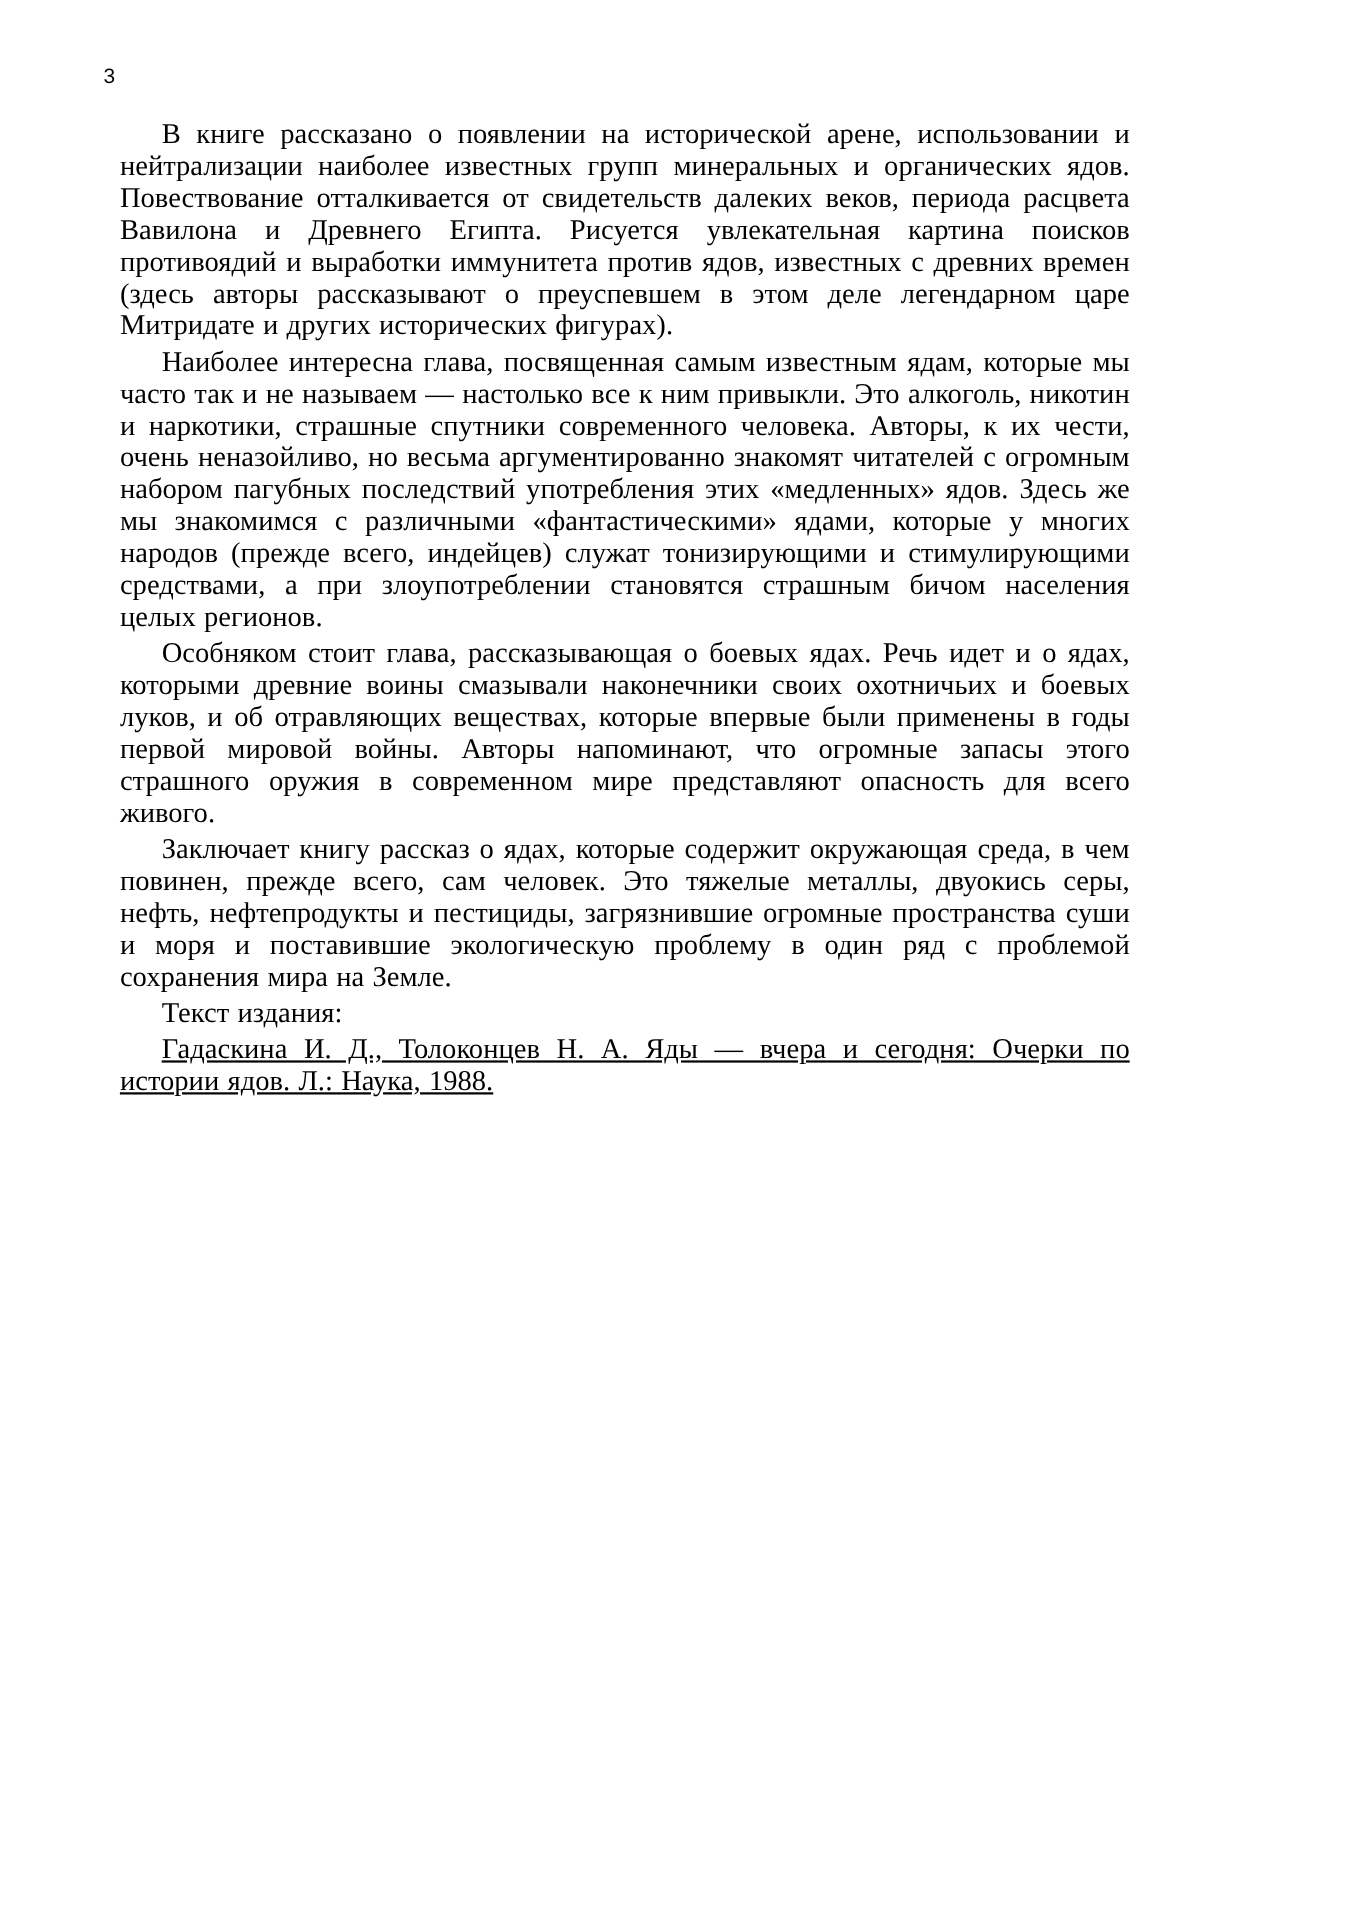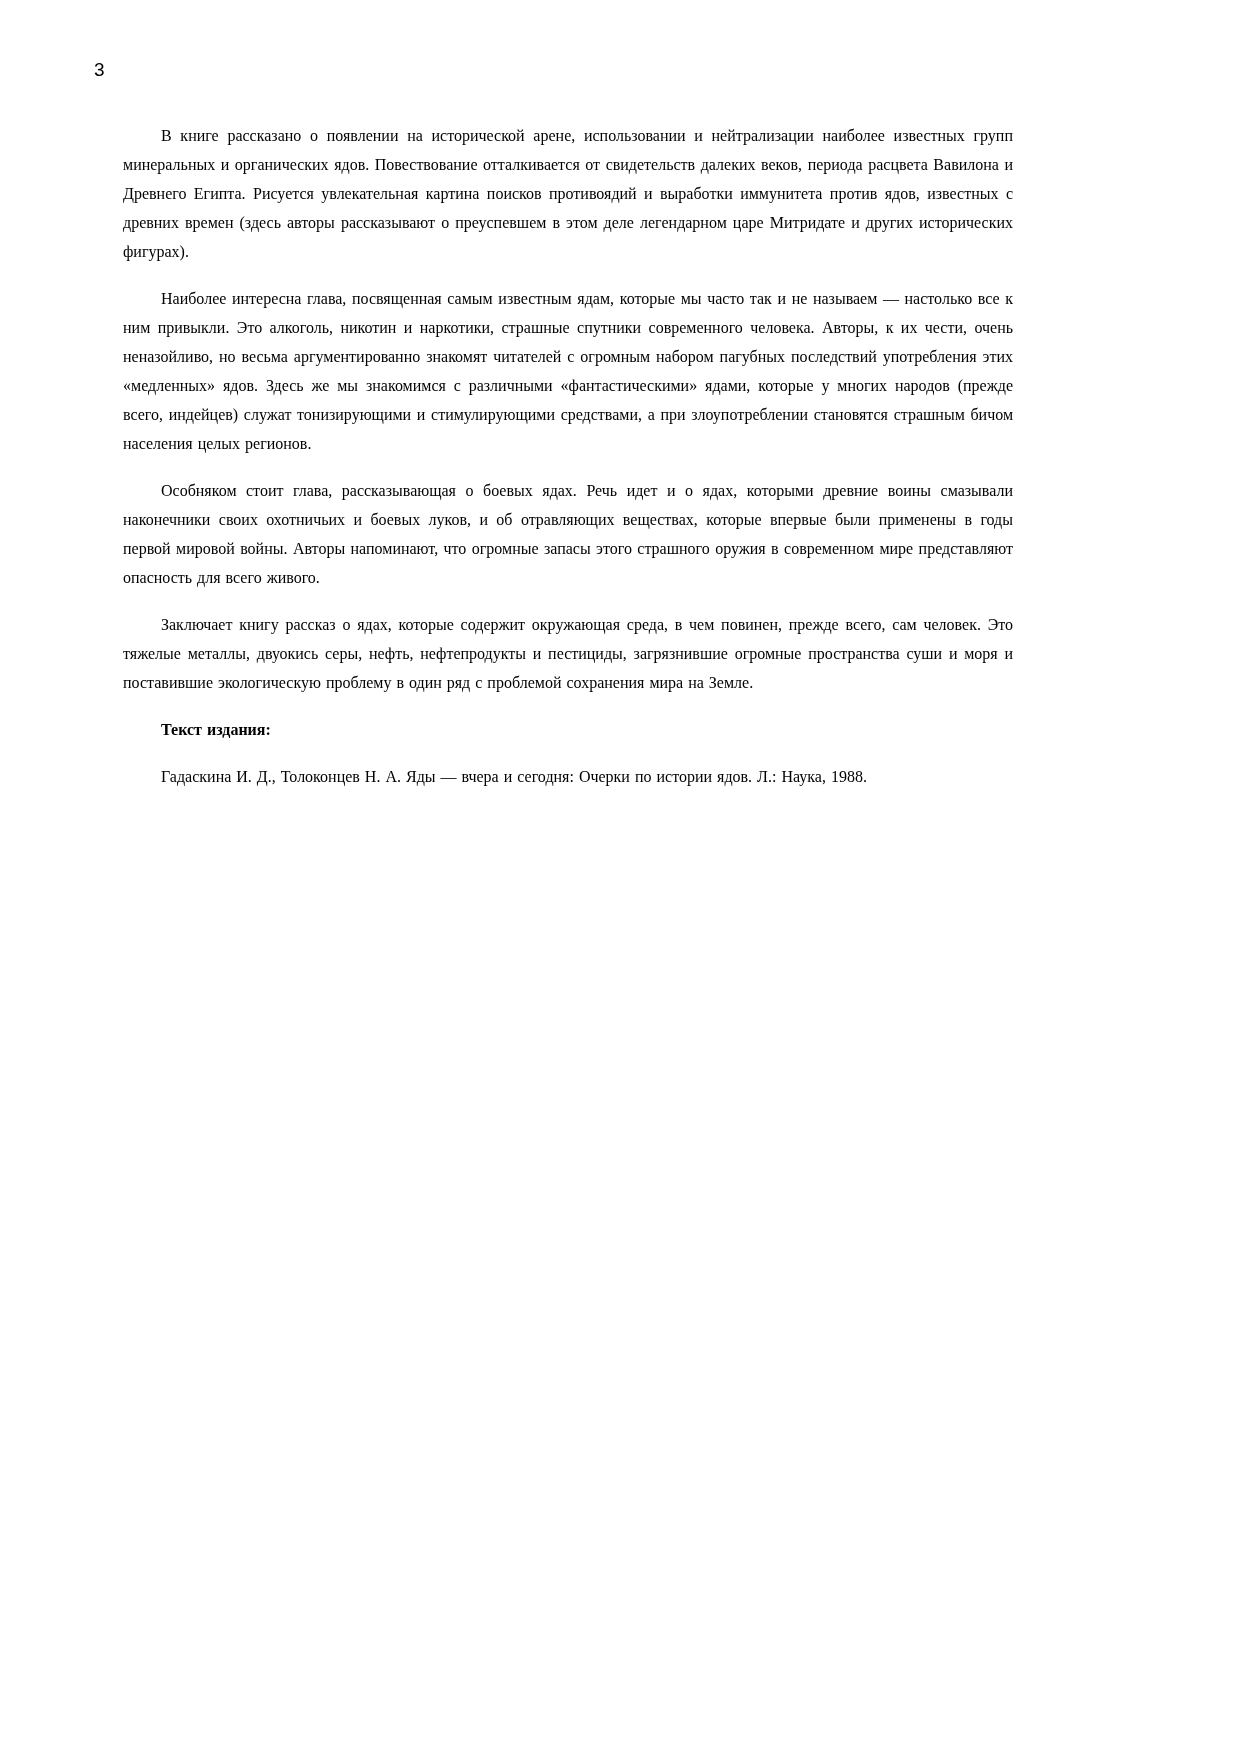--- a/index.html
+++ b/index.html
@@ -24,45 +24,46 @@
     line-height: 1;
     font-family: "Liberation Sans", sans-serif;
   }
   .content {
     position: absolute;
     left: 105px;
     top: 103px;
     width: 926px;
   }
   .content p {
-    margin: 18px;
-    font-size: 16px;
+    margin: 4px;
+    font-size: 26px;
     line-height: 29px;
     text-align: justify;
     text-indent: 38px;
     word-spacing: 1px;
   }
   .content p.source-line {
     text-align: left;
   }
   .edition-heading {
     margin: 0;
     margin-top: 29px;
     font-size: 20.5px;
     line-height: 29px;
     text-indent: 38px;
-    font-weight: bold;
+    font-weight: normal;
     text-align: left;
   }
   .edition-text {
     margin: 0;
     font-size: 20.5px;
     line-height: 29px;
     text-indent: 38px;
     text-align: justify;
+    text-decoration: underline;
   }
 </style>
 </head>
 <body>
 
 <div class="page">
   <div class="page-number">3</div>
 
   <div class="content">
     <p>В книге рассказано о появлении на исторической арене, использовании и нейтрализации наиболее известных групп минеральных и органических ядов. Повествование отталкивается от свидетельств далеких веков, периода расцвета Вавилона и Древнего Египта. Рисуется увлекательная картина поисков противоядий и выработки иммунитета против ядов, известных с древних времен (здесь авторы рассказывают о преуспевшем в этом деле легендарном царе Митридате и других исторических фигурах).</p>

